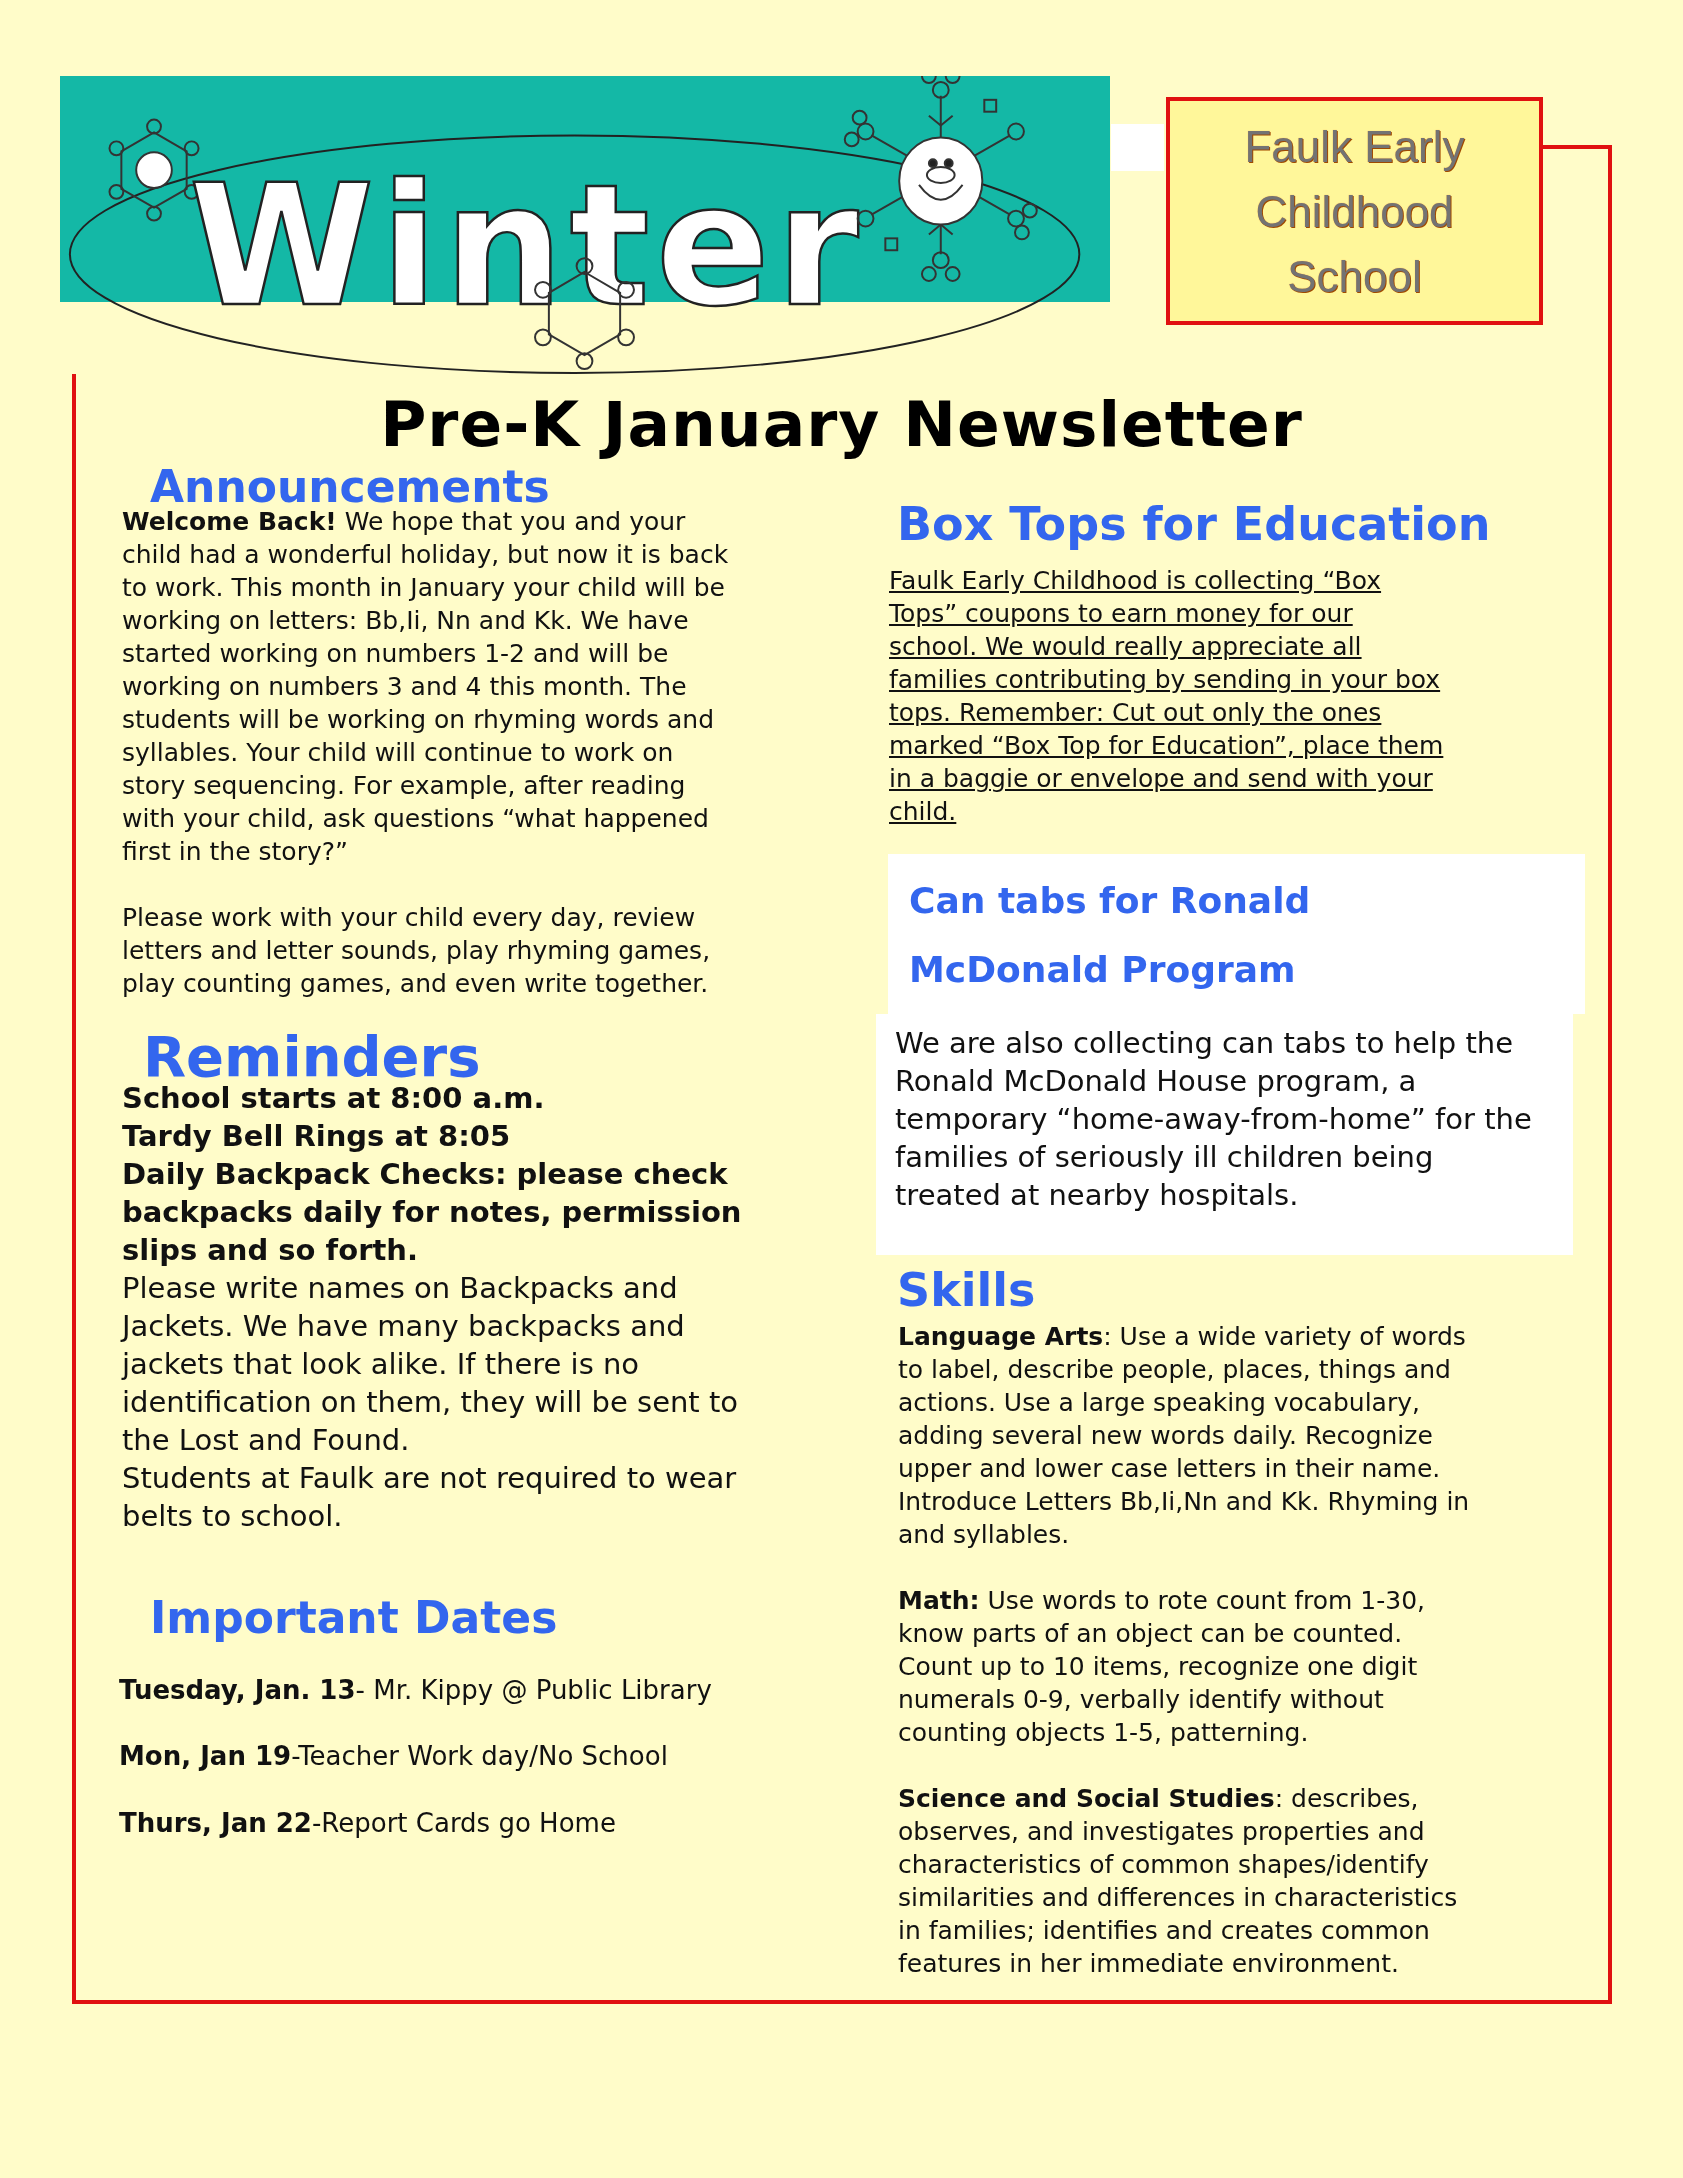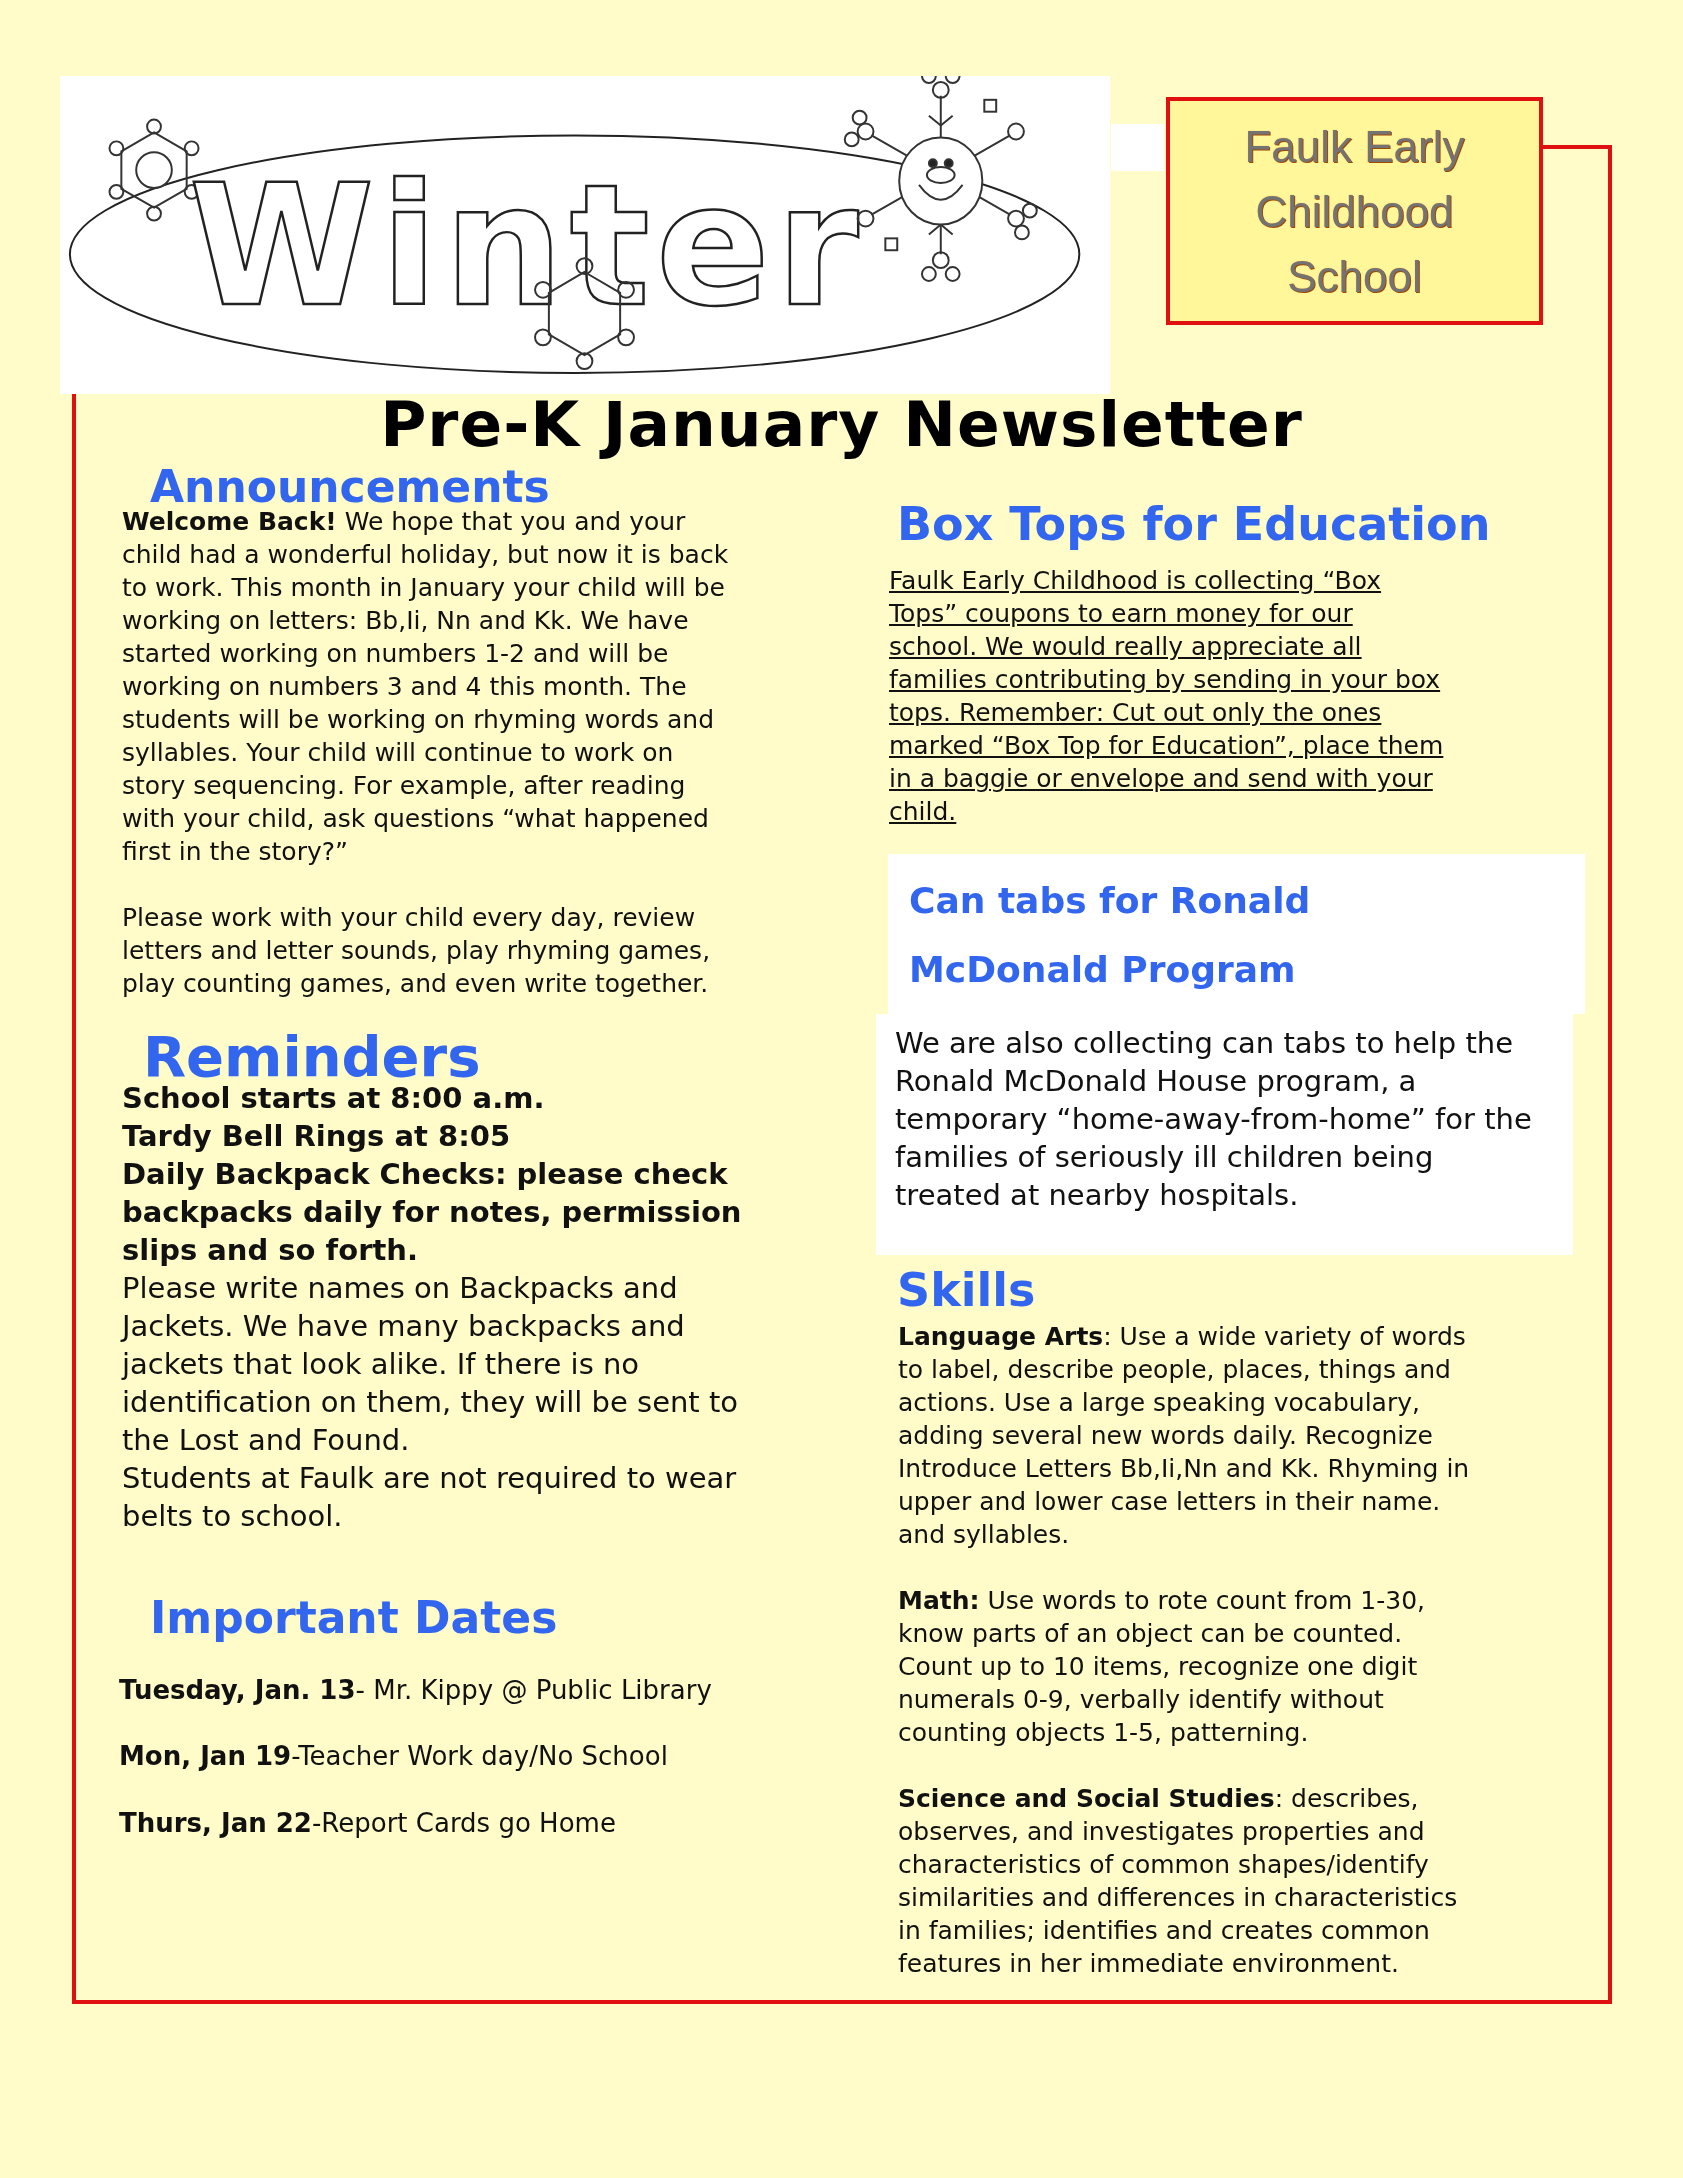--- a/index.html
+++ b/index.html
@@ -11,21 +11,21 @@
     color: #111;
   }
 
   
   .frame-left   { position:absolute; left:72px;  top:374px;  width:4px; height:1630px; background:#e01010; }
   .frame-bottom { position:absolute; left:72px;  top:2000px; width:1539px; height:4px; background:#e01010; }
   .frame-right  { position:absolute; left:1608px; top:145px; width:4px; height:1859px; background:#e01010; }
   .frame-conn   { position:absolute; left:1540px; top:145px; width:71px; height:4px; background:#e01010; }
 
   
-  .banner { position:absolute; left:60px; top:76px; width:1050px; height:318px; background:#ffffff; }
+  .banner { position:absolute; left:60px; top:76px; width:1050px; height:226px; background:#14b8a6; }
   .banner-strip { position:absolute; left:1111px; top:124px; width:53px; height:47px; background:#ffffff; }
   .banner svg { position:absolute; left:0; top:0; }
 
   
   .school-box {
     position:absolute; left:1166px; top:97px; width:369px; height:220px;
     background:#fff79a; border:4px solid #e01010;
     display:flex; flex-direction:column; align-items:center; justify-content:center;
   }
   .school-line {
@@ -209,22 +209,22 @@
   <p>treated at nearby hospitals.</p>
 </div>
 
 <div class="heading" style="left:897px; top:1263px; font-size:46px;">Skills</div>
 
 <div class="body-text" style="left:898px; top:1320px; width:693px;">
   <p><b>Language Arts</b><span>:  Use a wide variety of words</span></p>
   <p>to label, describe people, places, things and</p>
   <p>actions. Use a large speaking vocabulary,</p>
   <p>adding several new words daily. Recognize</p>
+  <p>upper and lower case letters in their name.</p>
   <p>Introduce Letters Bb,Ii,Nn and Kk. Rhyming in</p>
-  <p>upper and lower case letters in their name.</p>
   <p>and syllables.</p>
   <p style="height:33px;"></p>
   <p><b>Math:</b><span>  Use words to rote count from 1-30,</span></p>
   <p>know parts of an object can be counted.</p>
   <p>Count up to 10 items, recognize one digit</p>
   <p>numerals 0-9, verbally identify without</p>
   <p>counting objects 1-5, patterning.</p>
   <p style="height:33px;"></p>
   <p><b>Science and Social Studies</b><span>: describes,</span></p>
   <p>observes, and investigates properties and</p>

